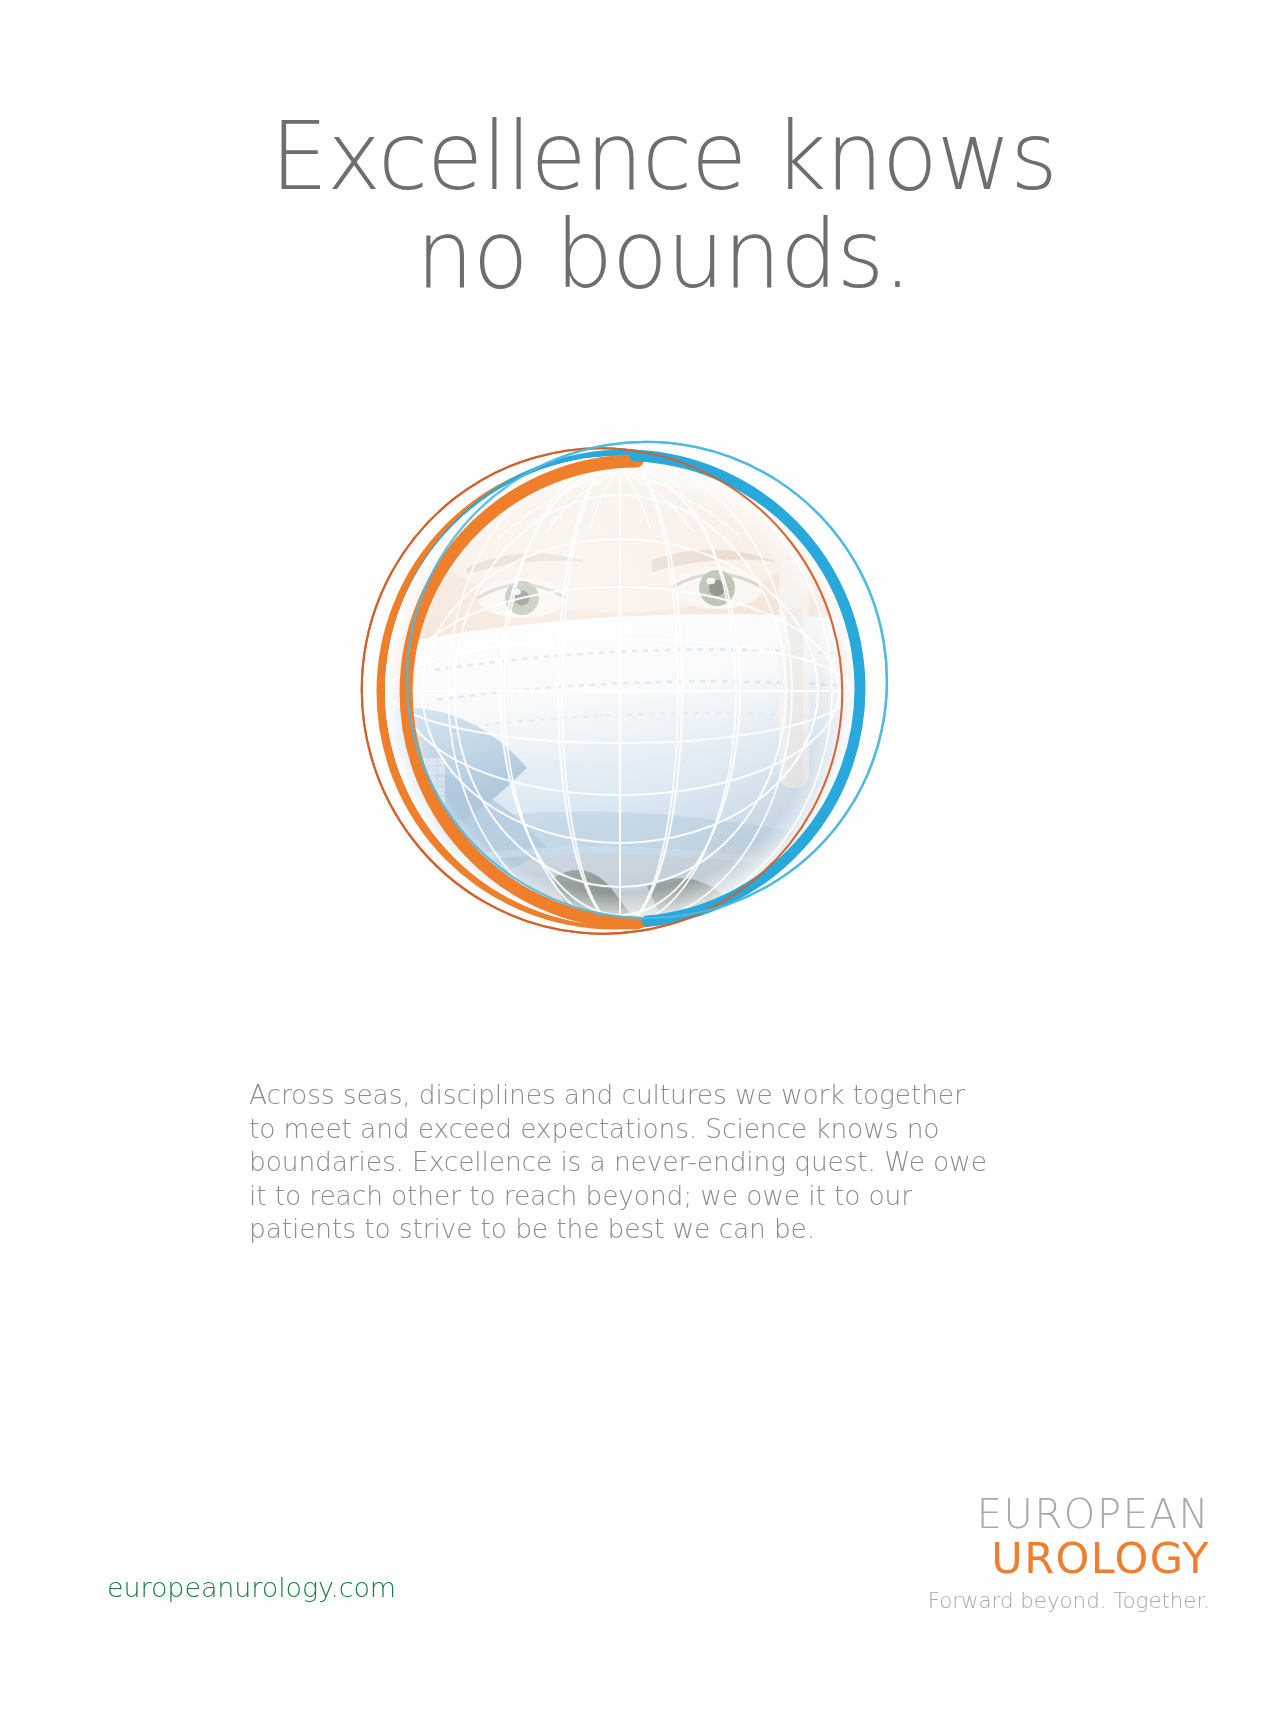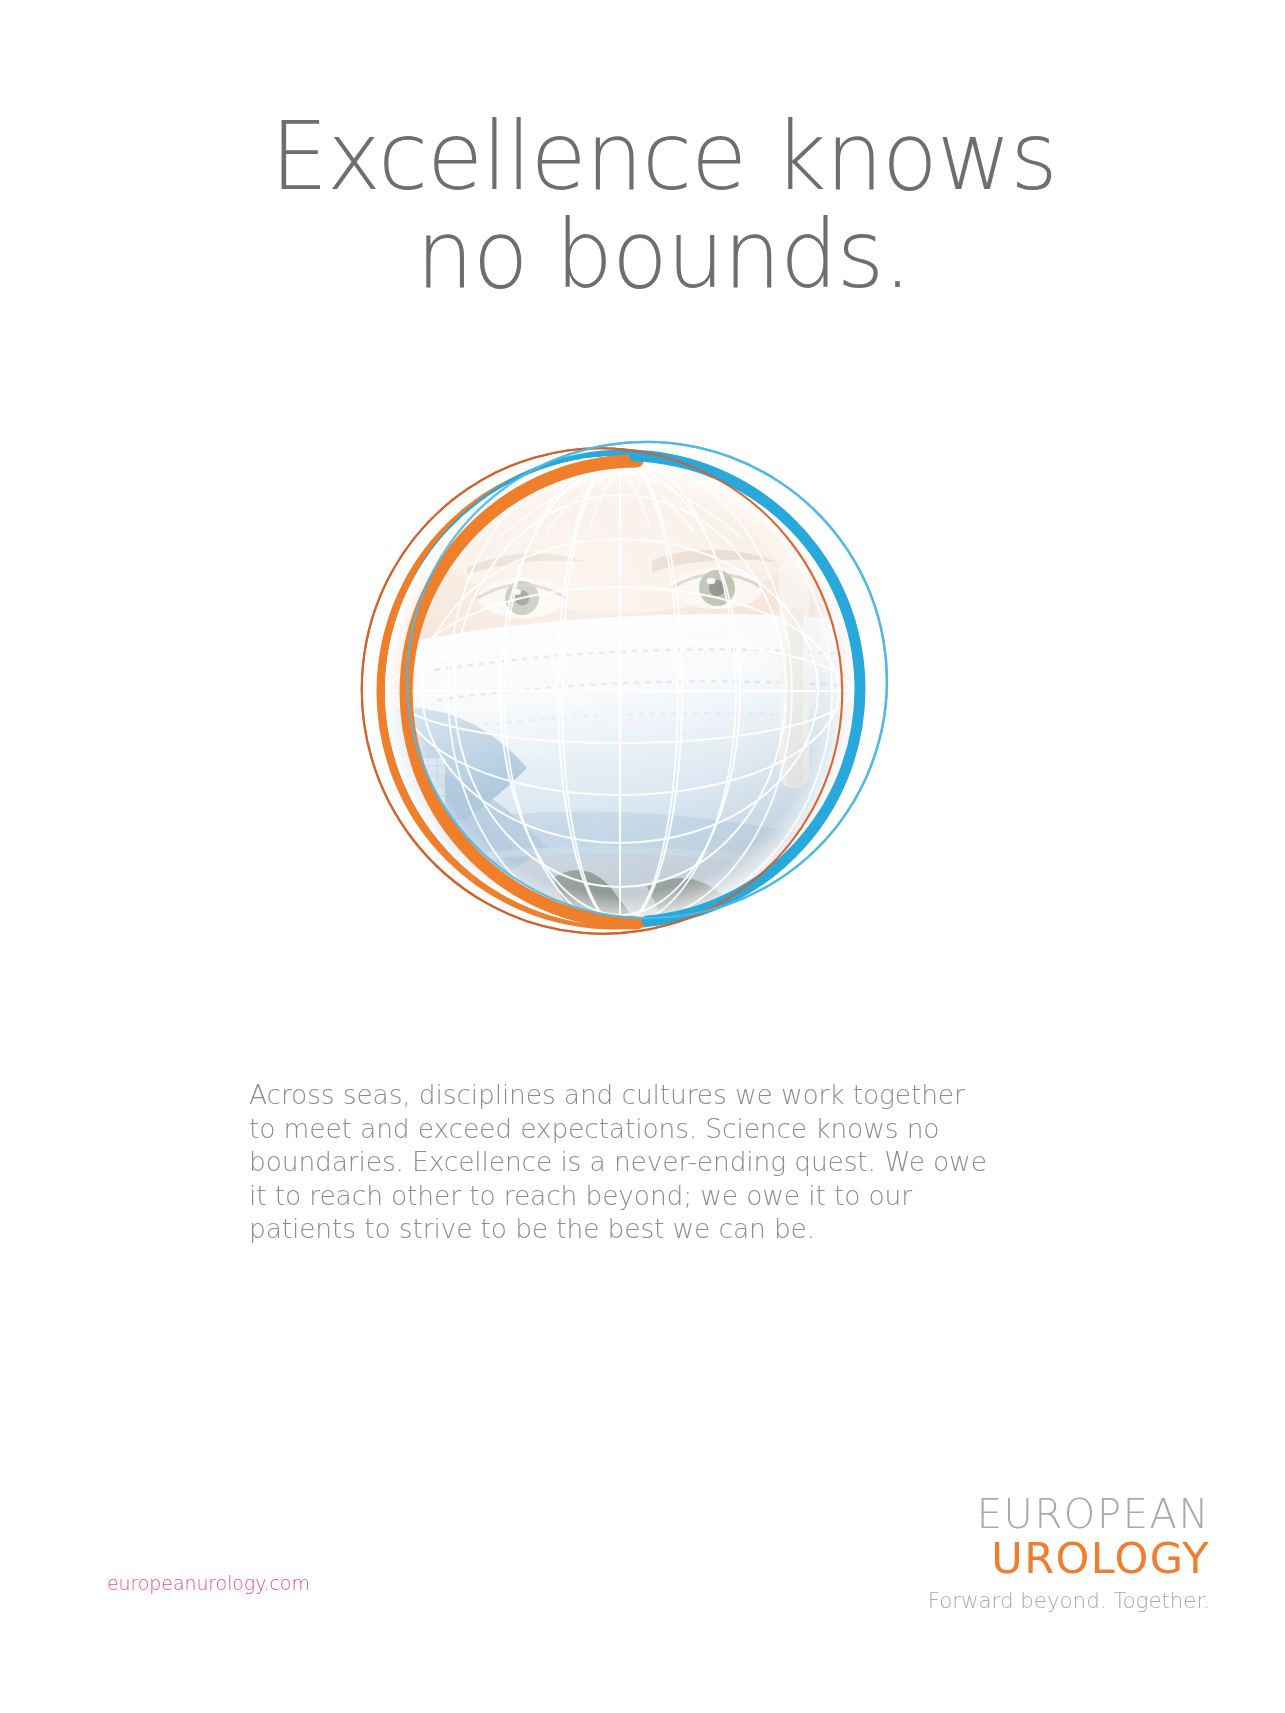--- a/index.html
+++ b/index.html
@@ -100,23 +100,23 @@
     margin-top: 7px;
   }
 
   
   .siteurl {
     position: absolute;
     left: 86px;
     top: 1572px;
     font-family: "DejaVu Sans", sans-serif;
     font-weight: 300;
-    font-size: 19px;
+    font-size: 27px;
     letter-spacing: -0.1px;
-    color: #ec4899;
+    color: #15803d;
     text-decoration: none;
   }
 </style>
 </head>
 <body>
 
 <div class="page">
 
   <h1 class="headline">
     <span class="line">Excellence knows</span>

